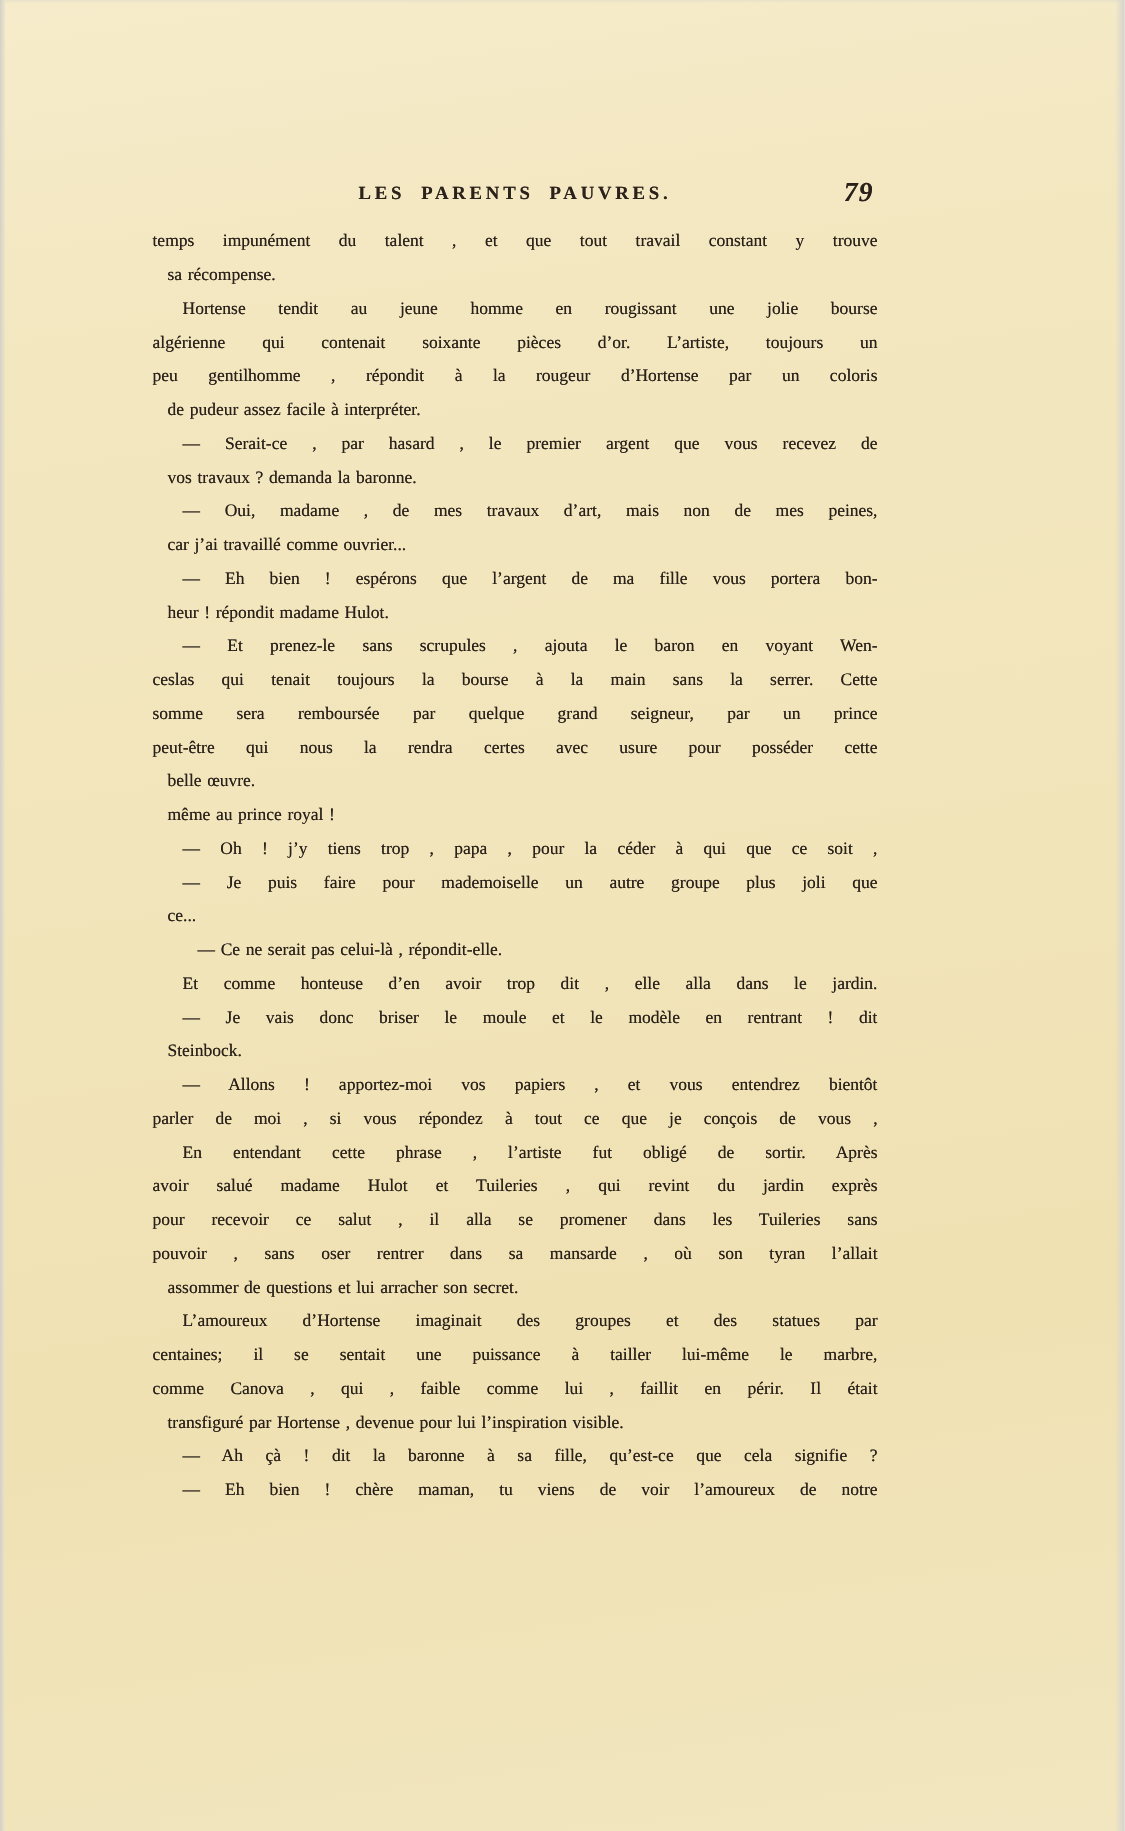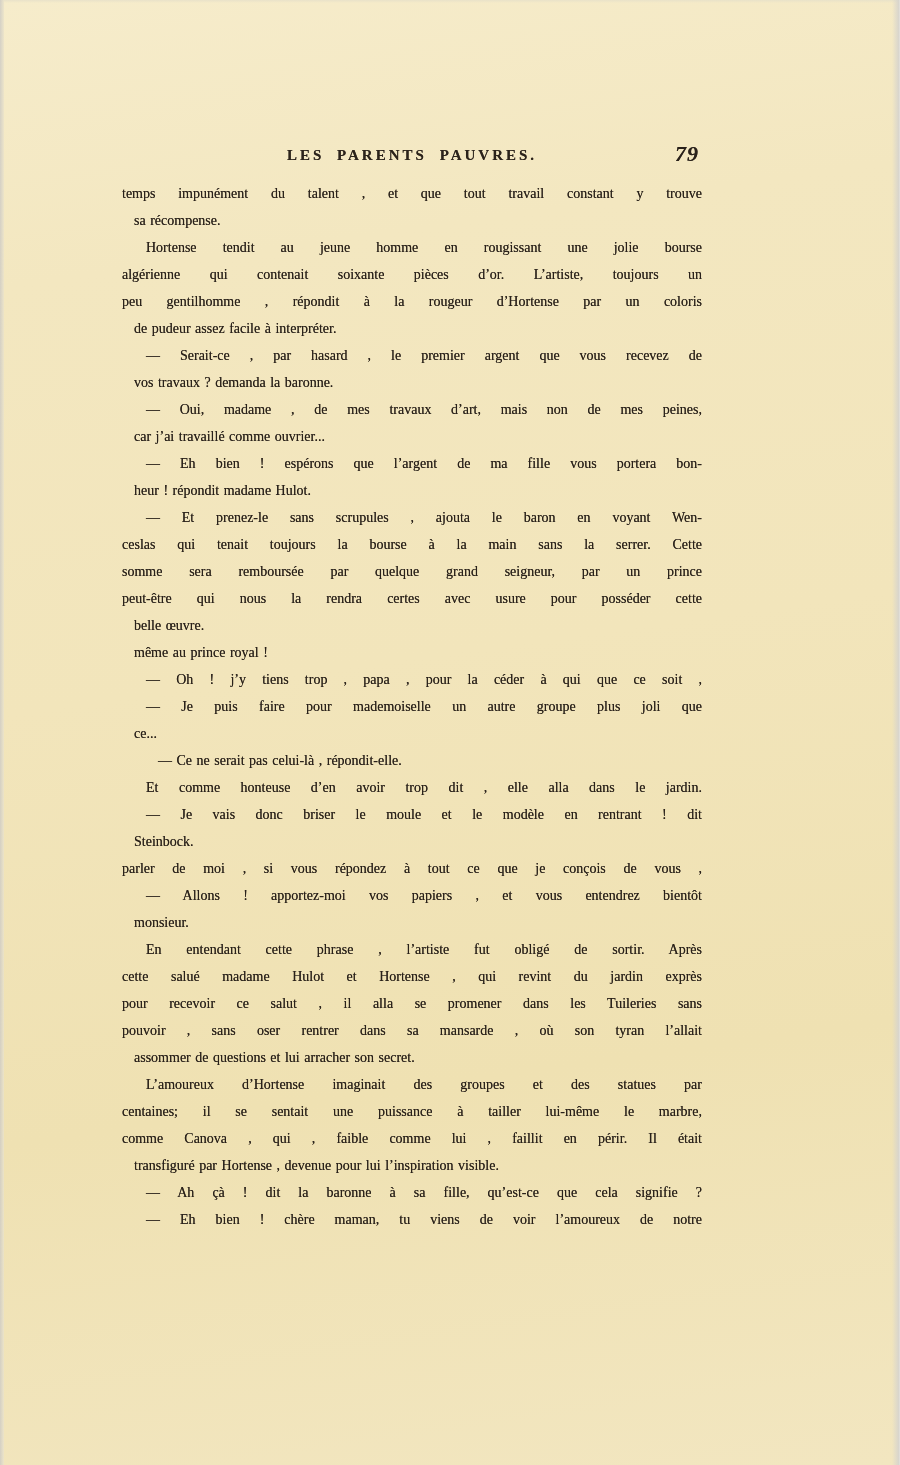--- a/index.html
+++ b/index.html
@@ -121,27 +121,26 @@
           <div class="line indent end">— Ce ne serait pas celui-là , répondit-elle.</div>
         </div>
         <div class="paragraph">
           <div class="line indent">Et comme honteuse d’en avoir trop dit , elle alla dans le jardin.</div>
         </div>
         <div class="paragraph">
           <div class="line indent">— Je vais donc briser le moule et le modèle en rentrant ! dit</div>
           <div class="line end">Steinbock.</div>
         </div>
         <div class="paragraph">
+          <div class="line indent">— Allons ! apportez-moi vos papiers , et vous entendrez bientôt</div>
           <div class="line">parler de moi , si vous répondez à tout ce que je conçois de vous ,</div>
-          <div class="line indent">— Allons ! apportez-moi vos papiers , et vous entendrez bientôt</div>
-          <div class="line end">monsieur.</div>
         </div>
         <div class="paragraph">
           <div class="line indent">En entendant cette phrase , l’artiste fut obligé de sortir. Après</div>
-          <div class="line">cette salué madame Hulot et Hortense , qui revint du jardin exprès</div>
+          <div class="line">avoir salué madame Hulot et Tuileries , qui revint du jardin exprès</div>
           <div class="line">pour recevoir ce salut , il alla se promener dans les Tuileries sans</div>
           <div class="line">pouvoir , sans oser rentrer dans sa mansarde , où son tyran l’allait</div>
           <div class="line end">assommer de questions et lui arracher son secret.</div>
         </div>
         <div class="paragraph">
           <div class="line indent">L’amoureux d’Hortense imaginait des groupes et des statues par</div>
           <div class="line">centaines; il se sentait une puissance à tailler lui-même le marbre,</div>
           <div class="line">comme Canova , qui , faible comme lui , faillit en périr. Il était</div>
           <div class="line end">transfiguré par Hortense , devenue pour lui l’inspiration visible.</div>
         </div>

